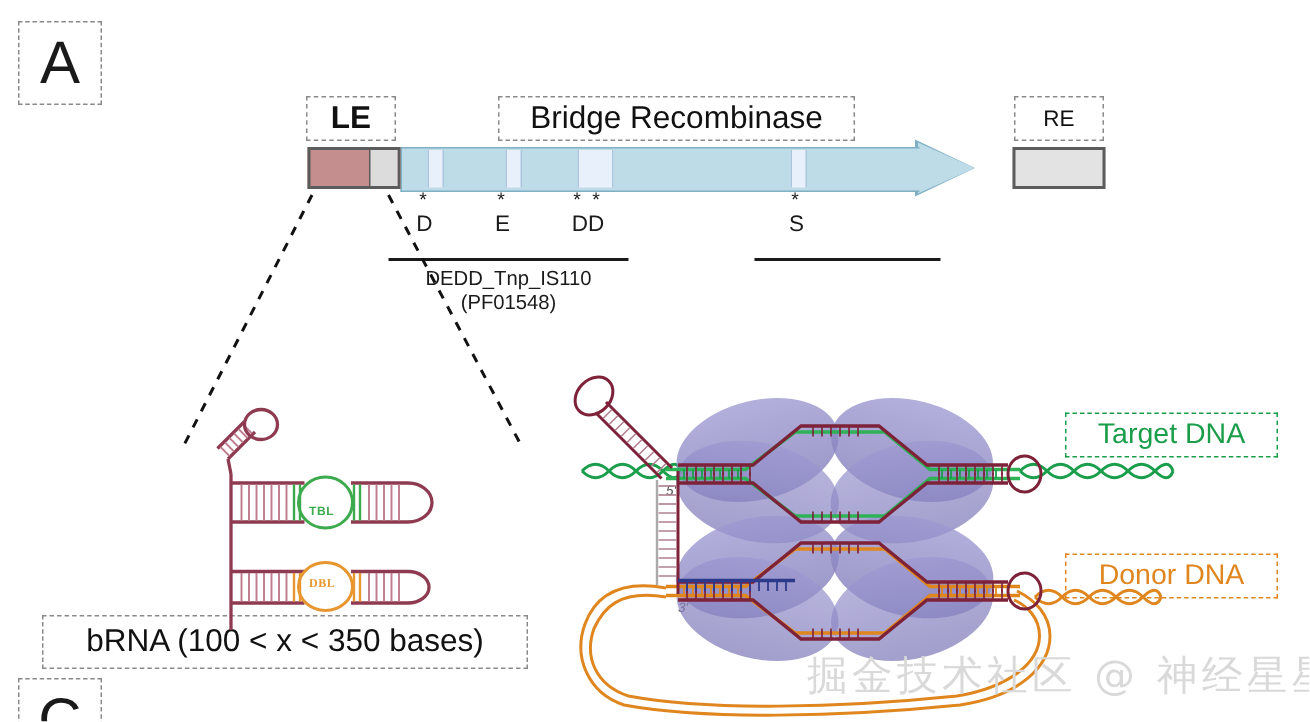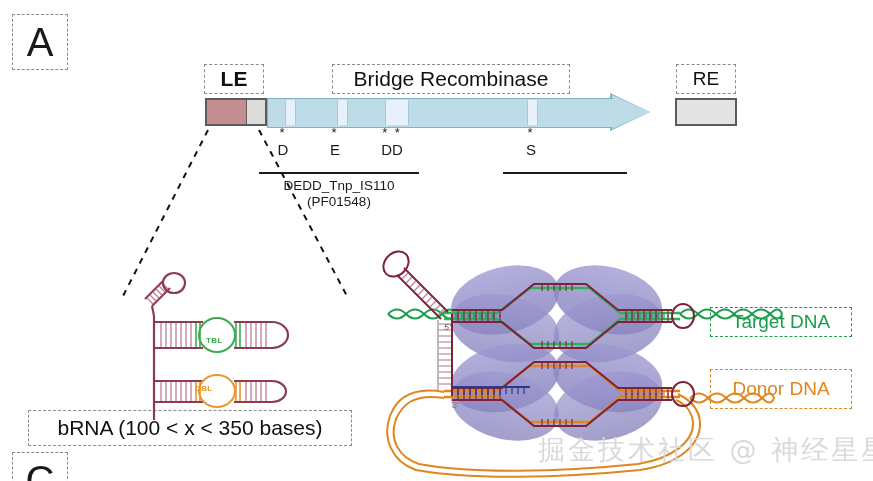--- a/index.html
+++ b/index.html
@@ -82,21 +82,21 @@
 
   <div class="dbox" style="left:204px;top:64px;width:60px;height:30px;">
     <span style="font-size:21px;font-weight:bold;">LE</span>
   </div>
 
   <div class="dbox" style="left:332px;top:64px;width:238px;height:30px;justify-content:center;">
     <span style="font-size:21px;">Bridge Recombinase</span>
   </div>
 
   <div class="dbox" style="left:676px;top:64px;width:60px;height:30px;">
-    <span style="font-size:19px;text-align:center;">RE</span>
+    <span style="font-size:15px;text-align:center;">RE</span>
   </div>
 
   <div id="arch">
 
     <div class="rec-tip-edge"></div>
     <div class="rec-tip" style="left:406.5px;top:-3.5px;border-top-width:17.5px;border-bottom-width:17.5px;border-left-width:38px;"></div>
 
     <div class="rec-body"></div>
 
     <div class="motif" style="left:80px;width:9px;"></div>
@@ -133,32 +133,32 @@
     <span>DEDD_Tnp_IS110</span><br>
     <span>(PF01548)</span>
   </div>
 
   <div class="span-line" style="left:503px;top:172px;width:124px;"></div>
 
   <div class="dbox" style="left:28px;top:410px;width:324px;height:36px;">
     <span style="font-size:21px;">bRNA (100 &lt; x &lt; 350 bases)</span>
   </div>
 
-  <div class="dbox" style="left:710px;top:275px;width:142px;height:30px;border-color:#1a9e4b;margin-top:32px;">
+  <div class="dbox" style="left:710px;top:275px;width:142px;height:30px;border-color:#1a9e4b;">
     <span class="tag-target">Target DNA</span>
   </div>
 
-  <div class="dbox" style="left:710px;top:369px;width:142px;height:40px;border-color:#e0861f;">
+  <div class="dbox" style="left:710px;top:369px;width:142px;height:30px;border-color:#e0861f;">
     <span class="tag-donor">Donor DNA</span>
   </div>
 
   <div class="loop-lab" style="left:206px;top:336px;color:#3cab4d;">
     <span>TBL</span>
   </div>
-  <div class="loop-lab" style="left:195px;top:384px;color:#e8962f;">
+  <div class="loop-lab" style="left:206px;top:384px;color:#e8962f;font-family:Liberation Serif, serif;">
     <span>DBL</span>
   </div>
 
   <div class="prime" style="left:444px;top:322px;">
     <span>5'</span>
   </div>
   <div class="prime" style="left:452px;top:400px;">
     <span>3'</span>
   </div>
 

